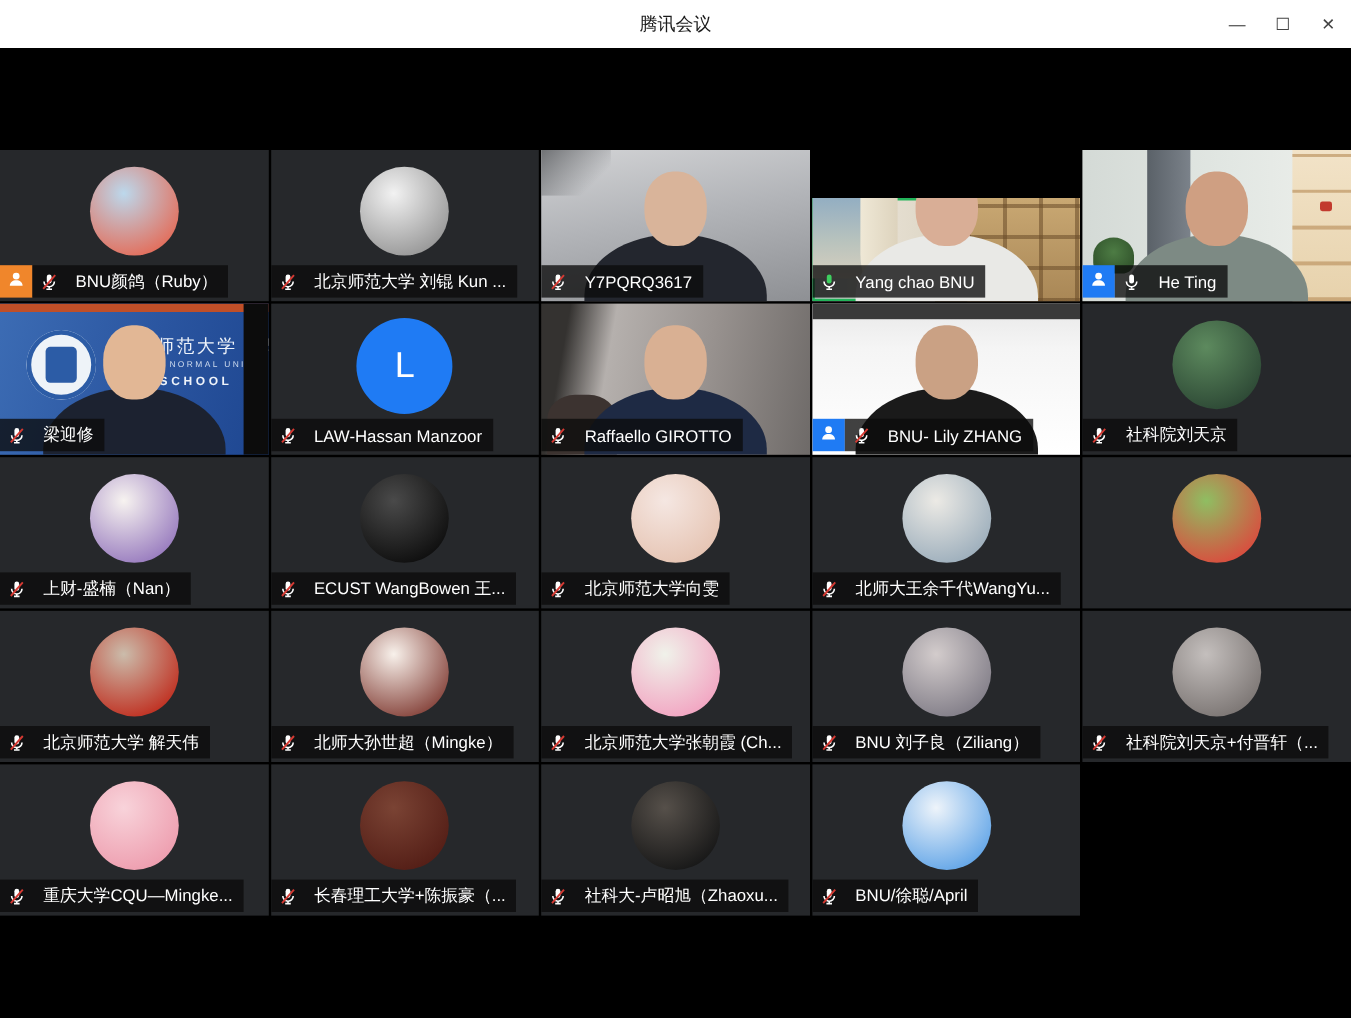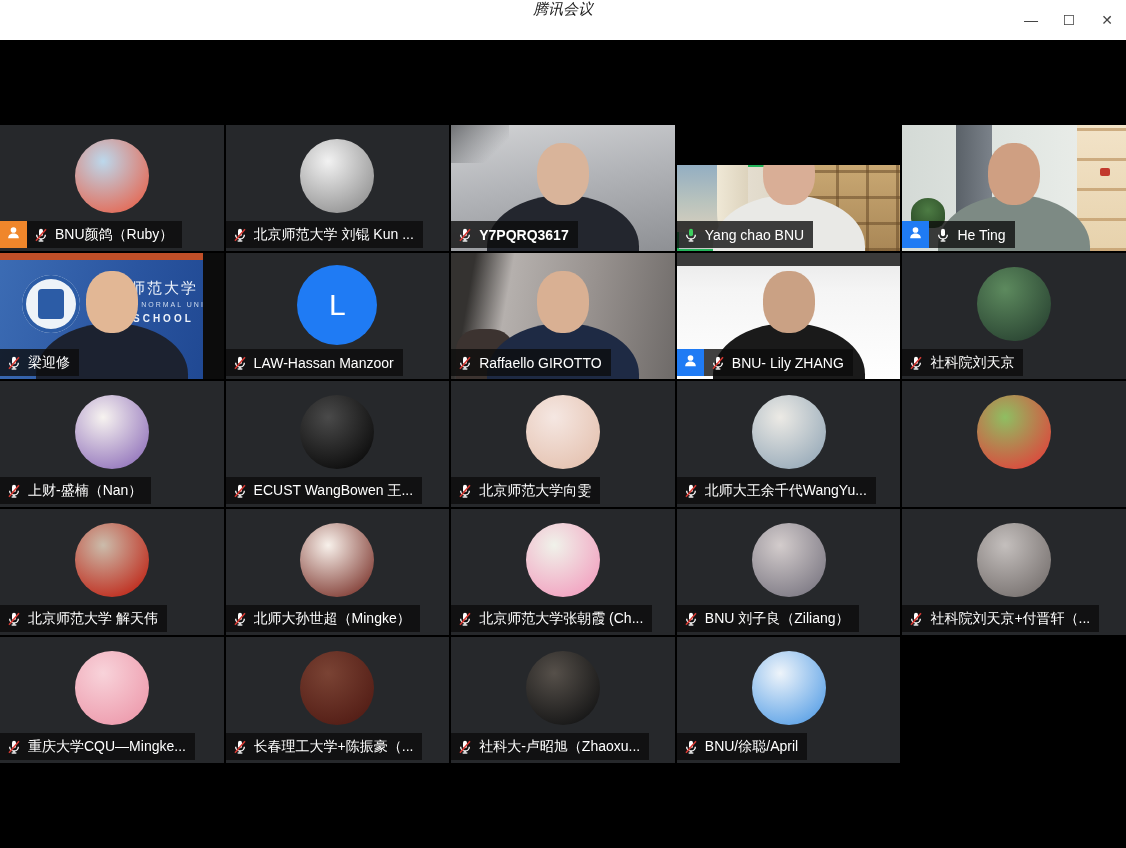--- a/index.html
+++ b/index.html
@@ -1,40 +1,40 @@
 <!DOCTYPE html>
 <html><head>
 <meta charset="utf-8">
 <style>
   * { margin:0; padding:0; box-sizing:border-box; }
   html,body { width:1126px; height:848px; background:#000; font-family:"Liberation Sans","DejaVu Sans",sans-serif; }
   .window { width:1126px; height:848px; display:flex; flex-direction:column; background:#000; overflow:hidden; }
 
   
-  .titlebar { height:40px; background:#ffffff; position:relative; display:flex; align-items:flex-start; justify-content:center; flex:0 0 auto;font-style:italic; }
+  .titlebar { height:40px; background:#ffffff; position:relative; display:flex; align-items:center; justify-content:center; flex:0 0 auto; }
   .titlebar .title { font-size:15px; color:#1a1a1a; }
   .win-controls { position:absolute; right:0; top:0; height:40px; display:flex; }
   .win-btn { width:38px; height:40px; display:flex; align-items:center; justify-content:center; font-size:14px; color:#444; cursor:default; }
 
   
   .client { flex:1; background:#000; padding-top:85px; }
   .grid { display:grid; grid-template-columns:repeat(5,1fr); grid-auto-rows:126px; gap:2px; background:#000; width:1126px; }
   .tile { position:relative; background:#26282b; overflow:hidden; }
   .tile.active { box-shadow: inset 0 0 0 2px #23b45a; }
 
   
   .avatar { position:absolute; left:50%; top:14px; transform:translateX(-50%); width:74px; height:74px; border-radius:50%; }
   .avatar-letter { position:absolute; left:50%; top:12px; transform:translateX(-50%); width:80px; height:80px; border-radius:50%; display:flex; align-items:center; justify-content:center; color:#fff; font-size:30px; }
 
   
   .torso { position:absolute; bottom:0; left:50%; transform:translateX(-50%); width:152px; height:56px; border-radius:52% 52% 0 0 / 95% 95% 0 0; }
   .head  { position:absolute; bottom:46px; left:50%; transform:translateX(-50%); width:52px; height:62px; border-radius:46%; }
 
   
-  .scene-y7 { background:linear-gradient(170deg,#d2d3d5 0%,#b2b4b8 45%,#8e9094 100%);font-weight:bold; }
+  .scene-y7 { background:linear-gradient(170deg,#d2d3d5 0%,#b2b4b8 45%,#8e9094 100%); }
   .scene-y7 .corner { position:absolute; left:0; top:0; width:26%; height:30%; background:linear-gradient(135deg,#6f7174,transparent 75%); }
 
   .scene-yang { background:linear-gradient(90deg,#b9c4c2 0%,#e4ddcf 32%,#ded7c6 46%,#c4a87c 46%,#b99a6c 100%);margin-top:40px; }
   .scene-yang .win-left { position:absolute; left:0; top:0; width:20%; height:78%; background:linear-gradient(180deg,#93aec2 0%,#b9c3bd 55%,#d8cfbe 100%); }
   .scene-yang .curtain { position:absolute; left:18%; top:0; width:14%; height:90%; background:linear-gradient(90deg,#efe8d6,#ddd3bd); border-radius:0 0 40% 40%; }
   .scene-yang .shelf { position:absolute; right:0; top:0; width:42%; height:100%;
       background:
         repeating-linear-gradient(0deg,rgba(105,75,40,.55) 0 3px,transparent 3px 26px),
         repeating-linear-gradient(90deg,rgba(105,75,40,.55) 0 3px,transparent 3px 30px),
         linear-gradient(180deg,#c9a873,#a98756); }
@@ -60,21 +60,21 @@
 
   .scene-raffaello { background:linear-gradient(100deg,#343230 0%,#343230 10%,#b5b0ad 26%,#98928f 60%,#6e6a68 100%); }
   .scene-raffaello .chair { position:absolute; left:2%; bottom:0; width:26%; height:40%; background:#3c3330; border-radius:40% 40% 0 0; }
 
   .scene-lily { background:linear-gradient(180deg,#e8e8e8 0%,#f5f5f5 30%,#ffffff 100%); }
   .scene-lily .ceil { position:absolute; left:0; top:0; width:100%; height:10%; background:#3a3a3a; }
 
   
   .labelbar { position:absolute; left:0; bottom:3px; display:flex; align-items:stretch; max-width:98%; }
   .badge { width:27px; height:27px; flex:0 0 27px; display:flex; align-items:center; justify-content:center; }
-  .nameplate { background:rgba(12,12,12,.78); display:flex; align-items:center; gap:6px; padding:0 9px 0 6px; height:27px; min-width:0; }
+  .nameplate { background:rgba(12,12,12,.78); display:flex; align-items:center; gap:14px; padding:0 9px 0 6px; height:27px; min-width:0; }
   .nameplate .pname { color:#fff; font-size:14px; white-space:nowrap; overflow:hidden; }
   .micwrap { flex:0 0 auto; display:flex; align-items:center; }
 </style>
 </head>
 <body>
 
 <div class="window">
   <div class="titlebar">
     <span class="title">腾讯会议</span>
     <div class="win-controls">

